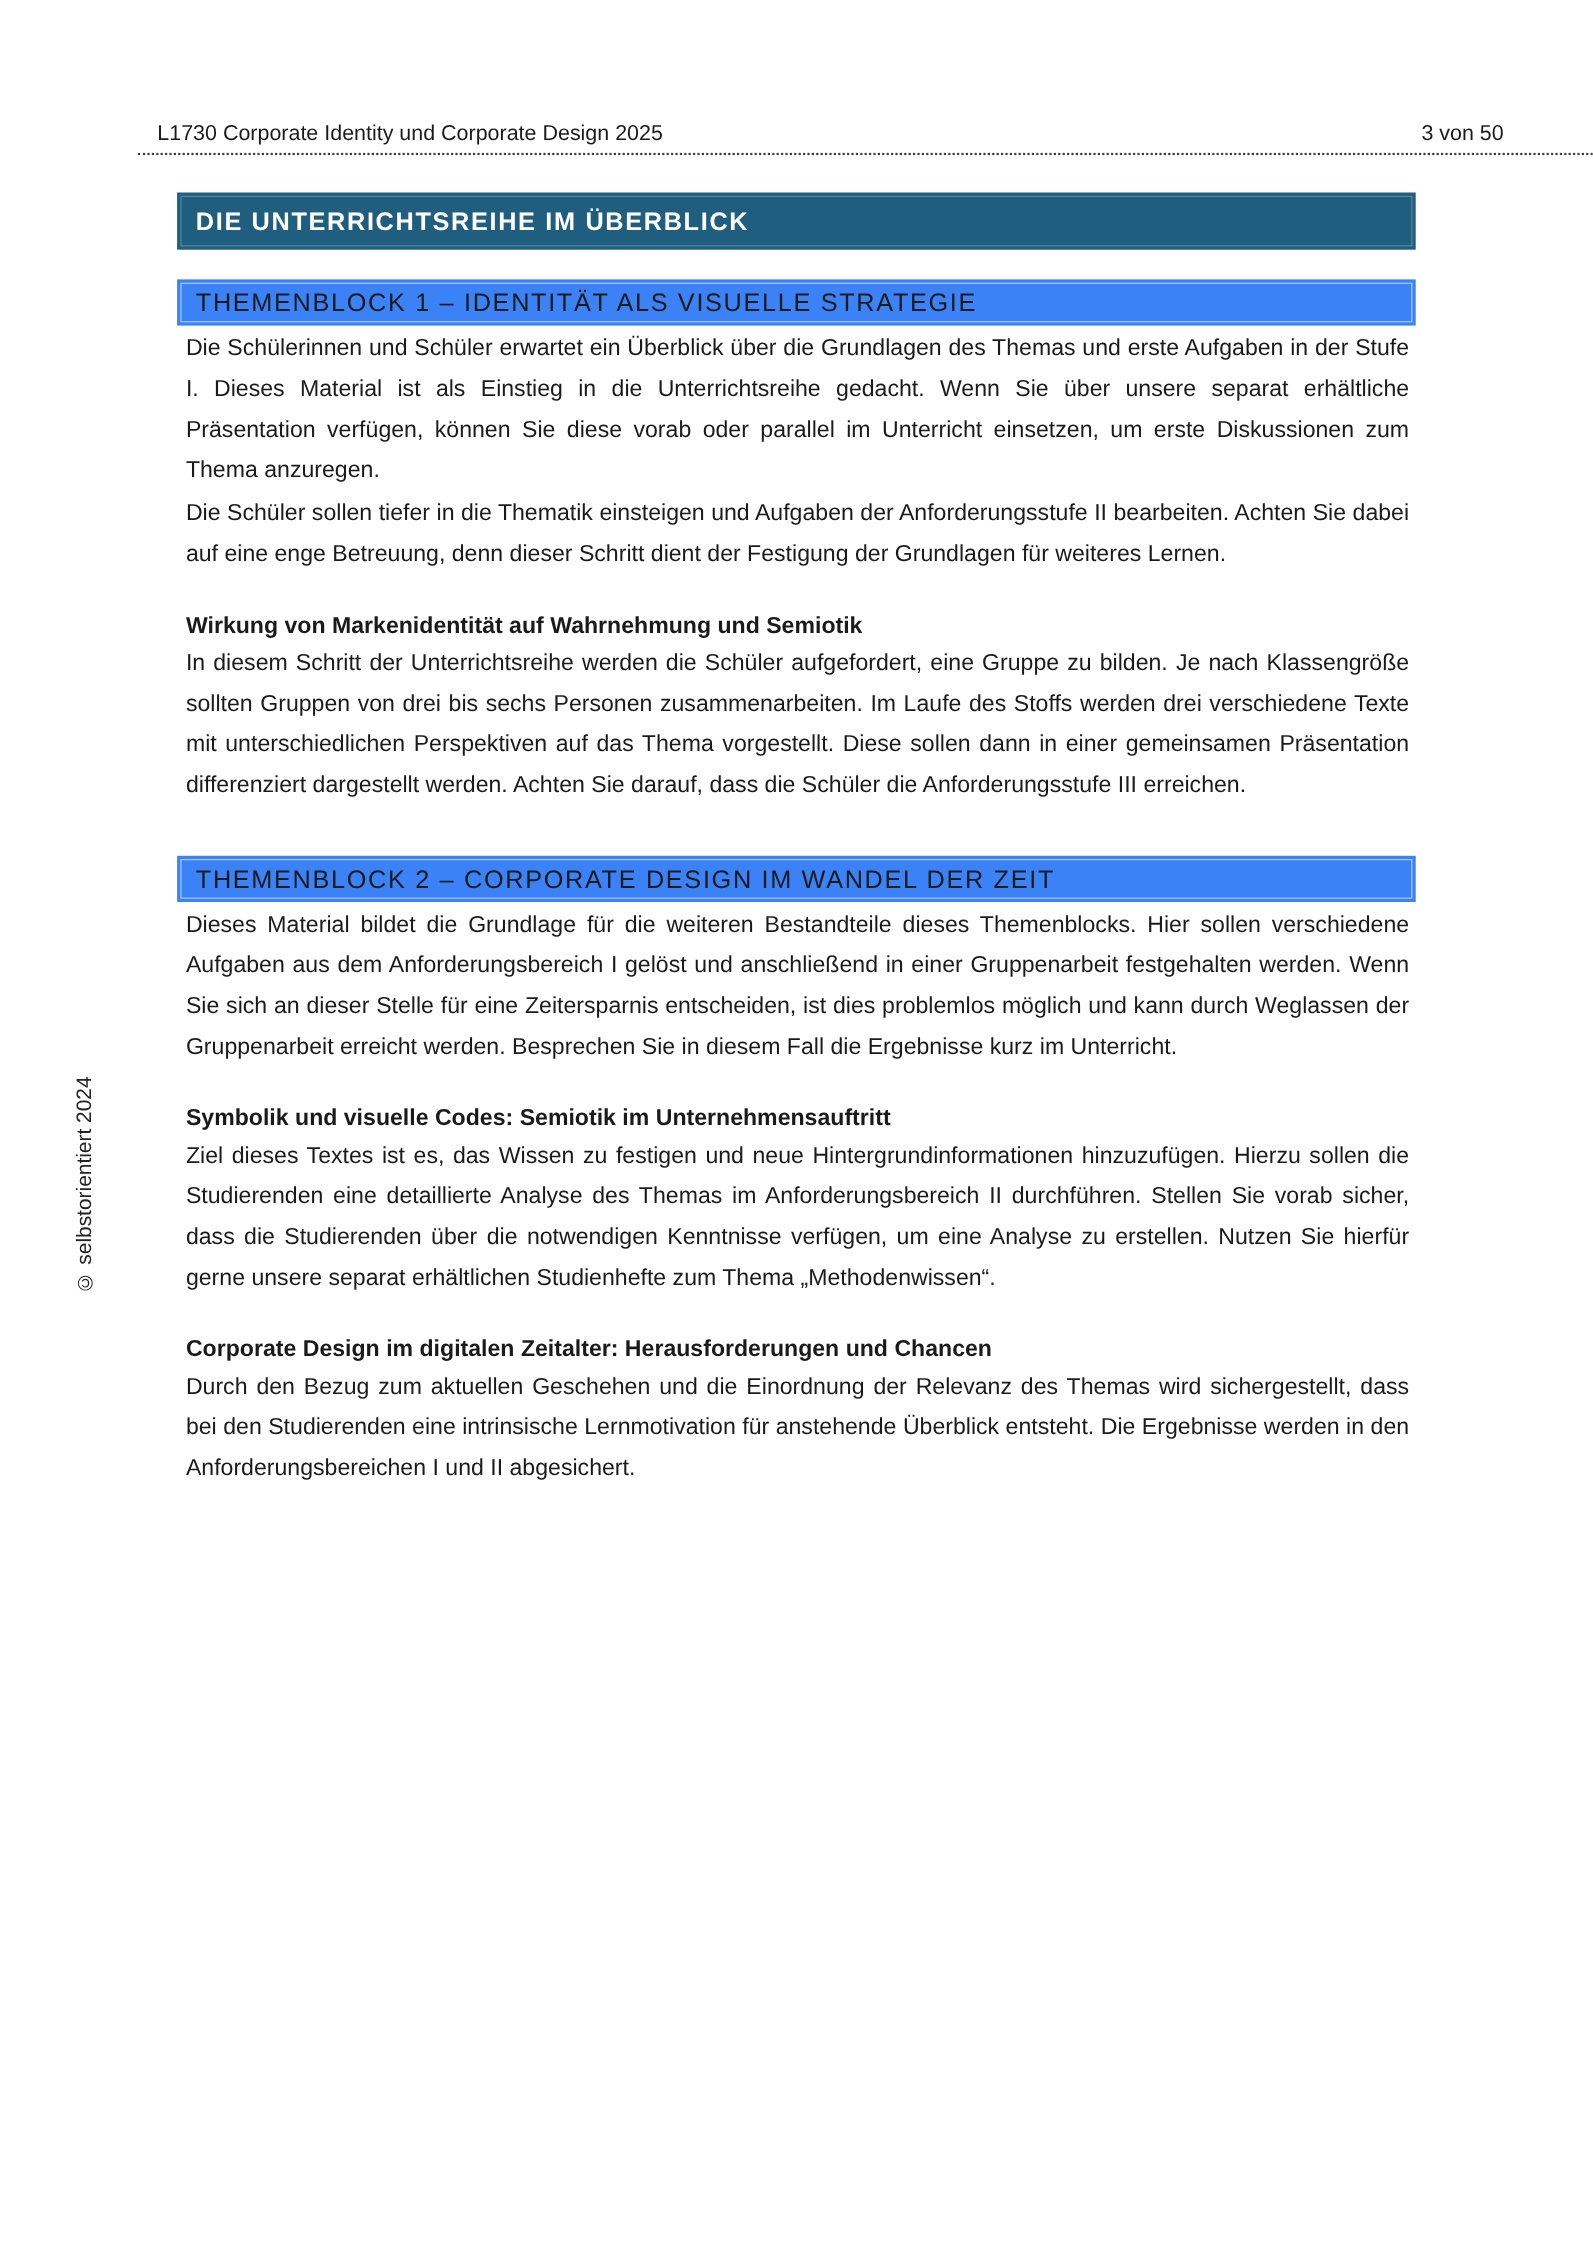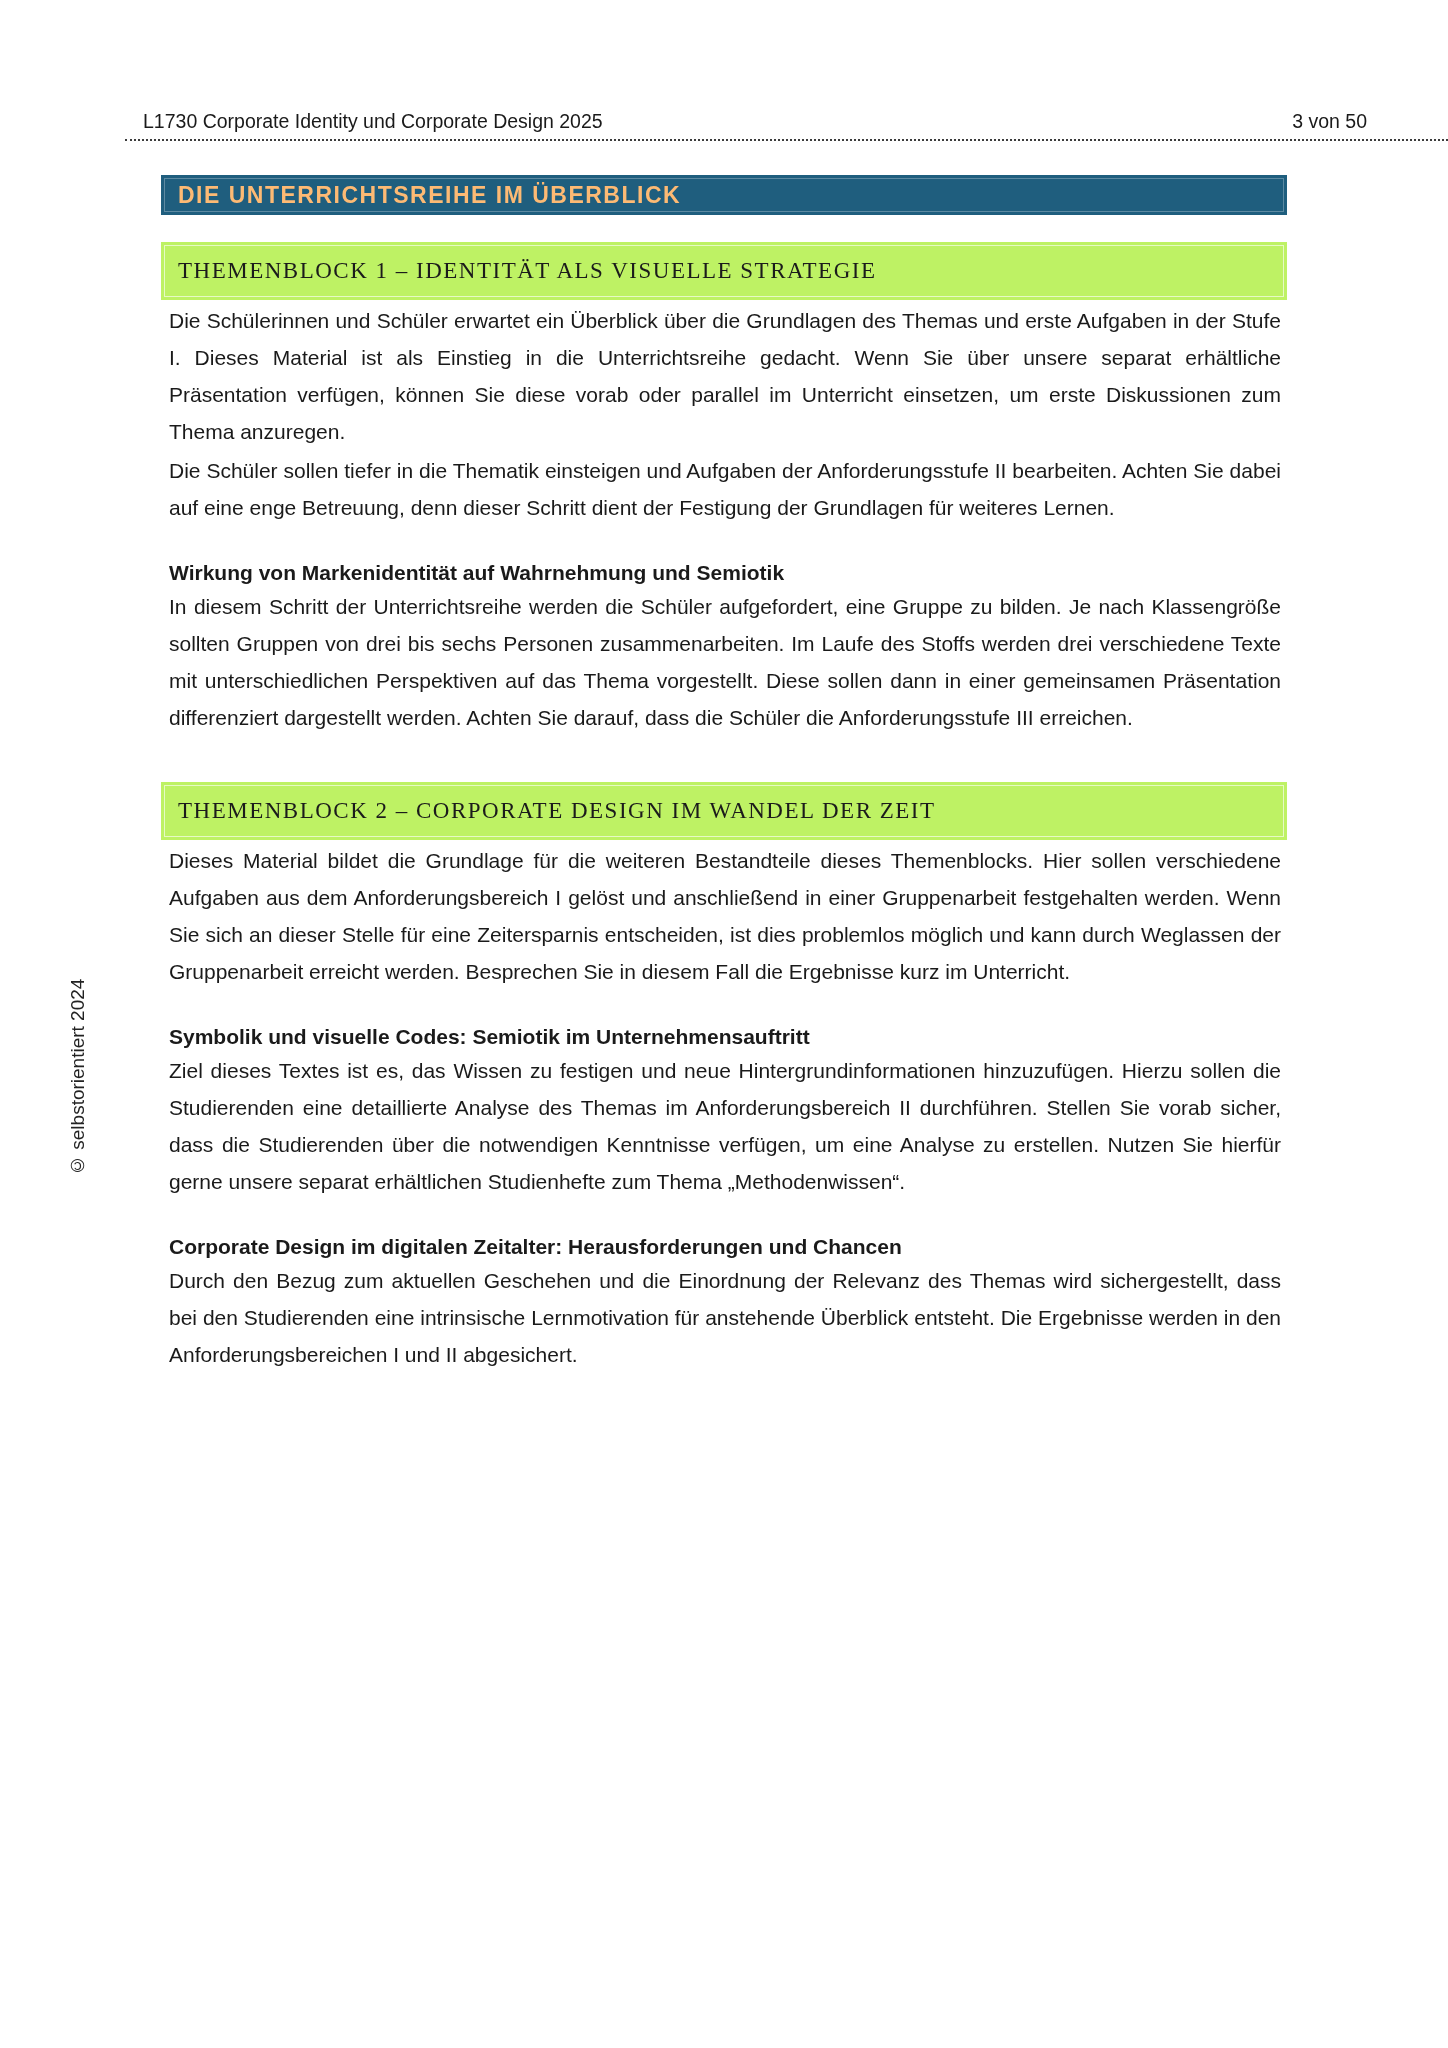--- a/index.html
+++ b/index.html
@@ -38,28 +38,27 @@
     display:flex;align-items:center;
     box-sizing:border-box;
     padding-left:17px;
     font-size:23px;letter-spacing:1.5px;
   }
   .banner::after{
     content:"";position:absolute;top:3px;left:3px;right:3px;bottom:3px;
     pointer-events:none;
   }
   .banner-dark{
-    background:#1f5e7e;color:#fdba74;font-weight:700;
-    height:40px;margin-bottom:27px;
+    background:#1f5e7e;color:#ffffff;font-weight:700;
+    height:52px;margin-bottom:27px;
   }
   .banner-dark::after{border:1px solid rgba(255,255,255,0.28);}
   .banner-light{
-    background:#bef264;color:#1b1b1b;font-weight:400;
-    height:58px;
-    font-family:Liberation Serif, serif;
+    background:#3b82f6;color:#1b1b1b;font-weight:400;
+    height:42px;
   }
   .banner-light::after{border:1px solid rgba(255,255,255,0.62);}
   .banner-light.spaced{margin-top:46px;}
   .sec-heading{
     margin:34px 6px 0 8px;
     font-size:21px;font-weight:700;line-height:26px;
   }
   .sec-body{
     margin:2px 6px 0 8px;
     font-size:21px;line-height:37px;

